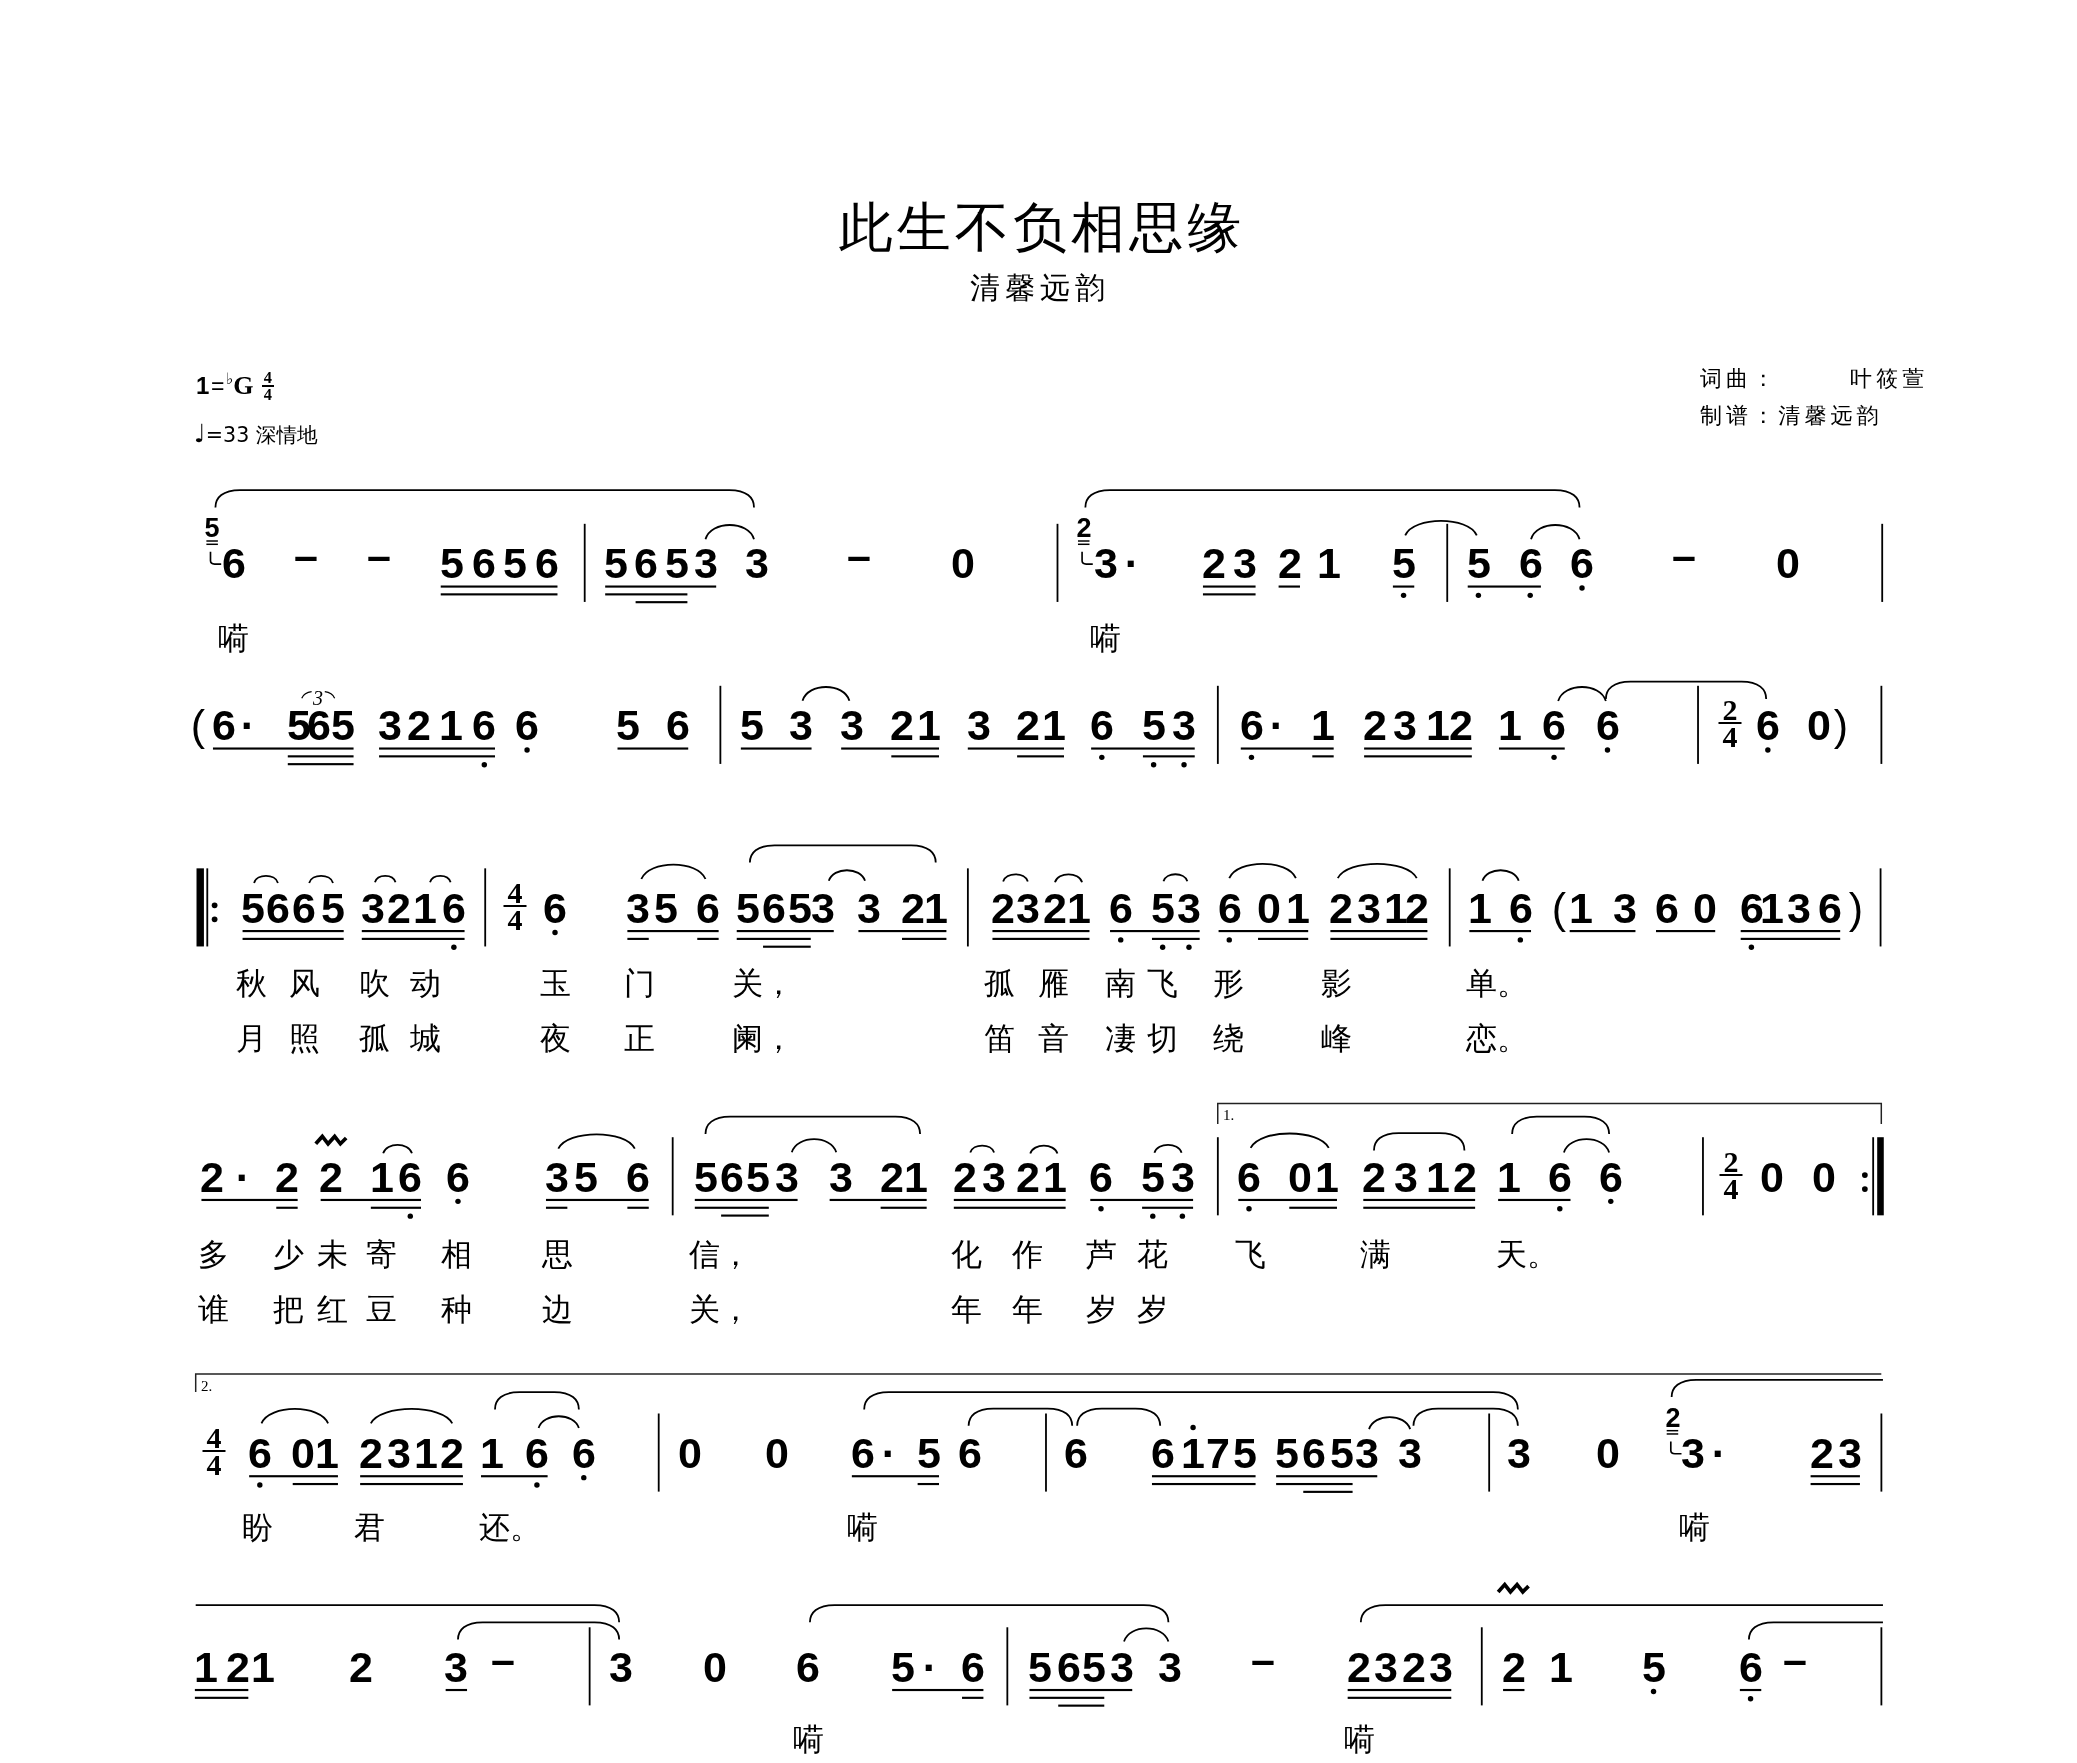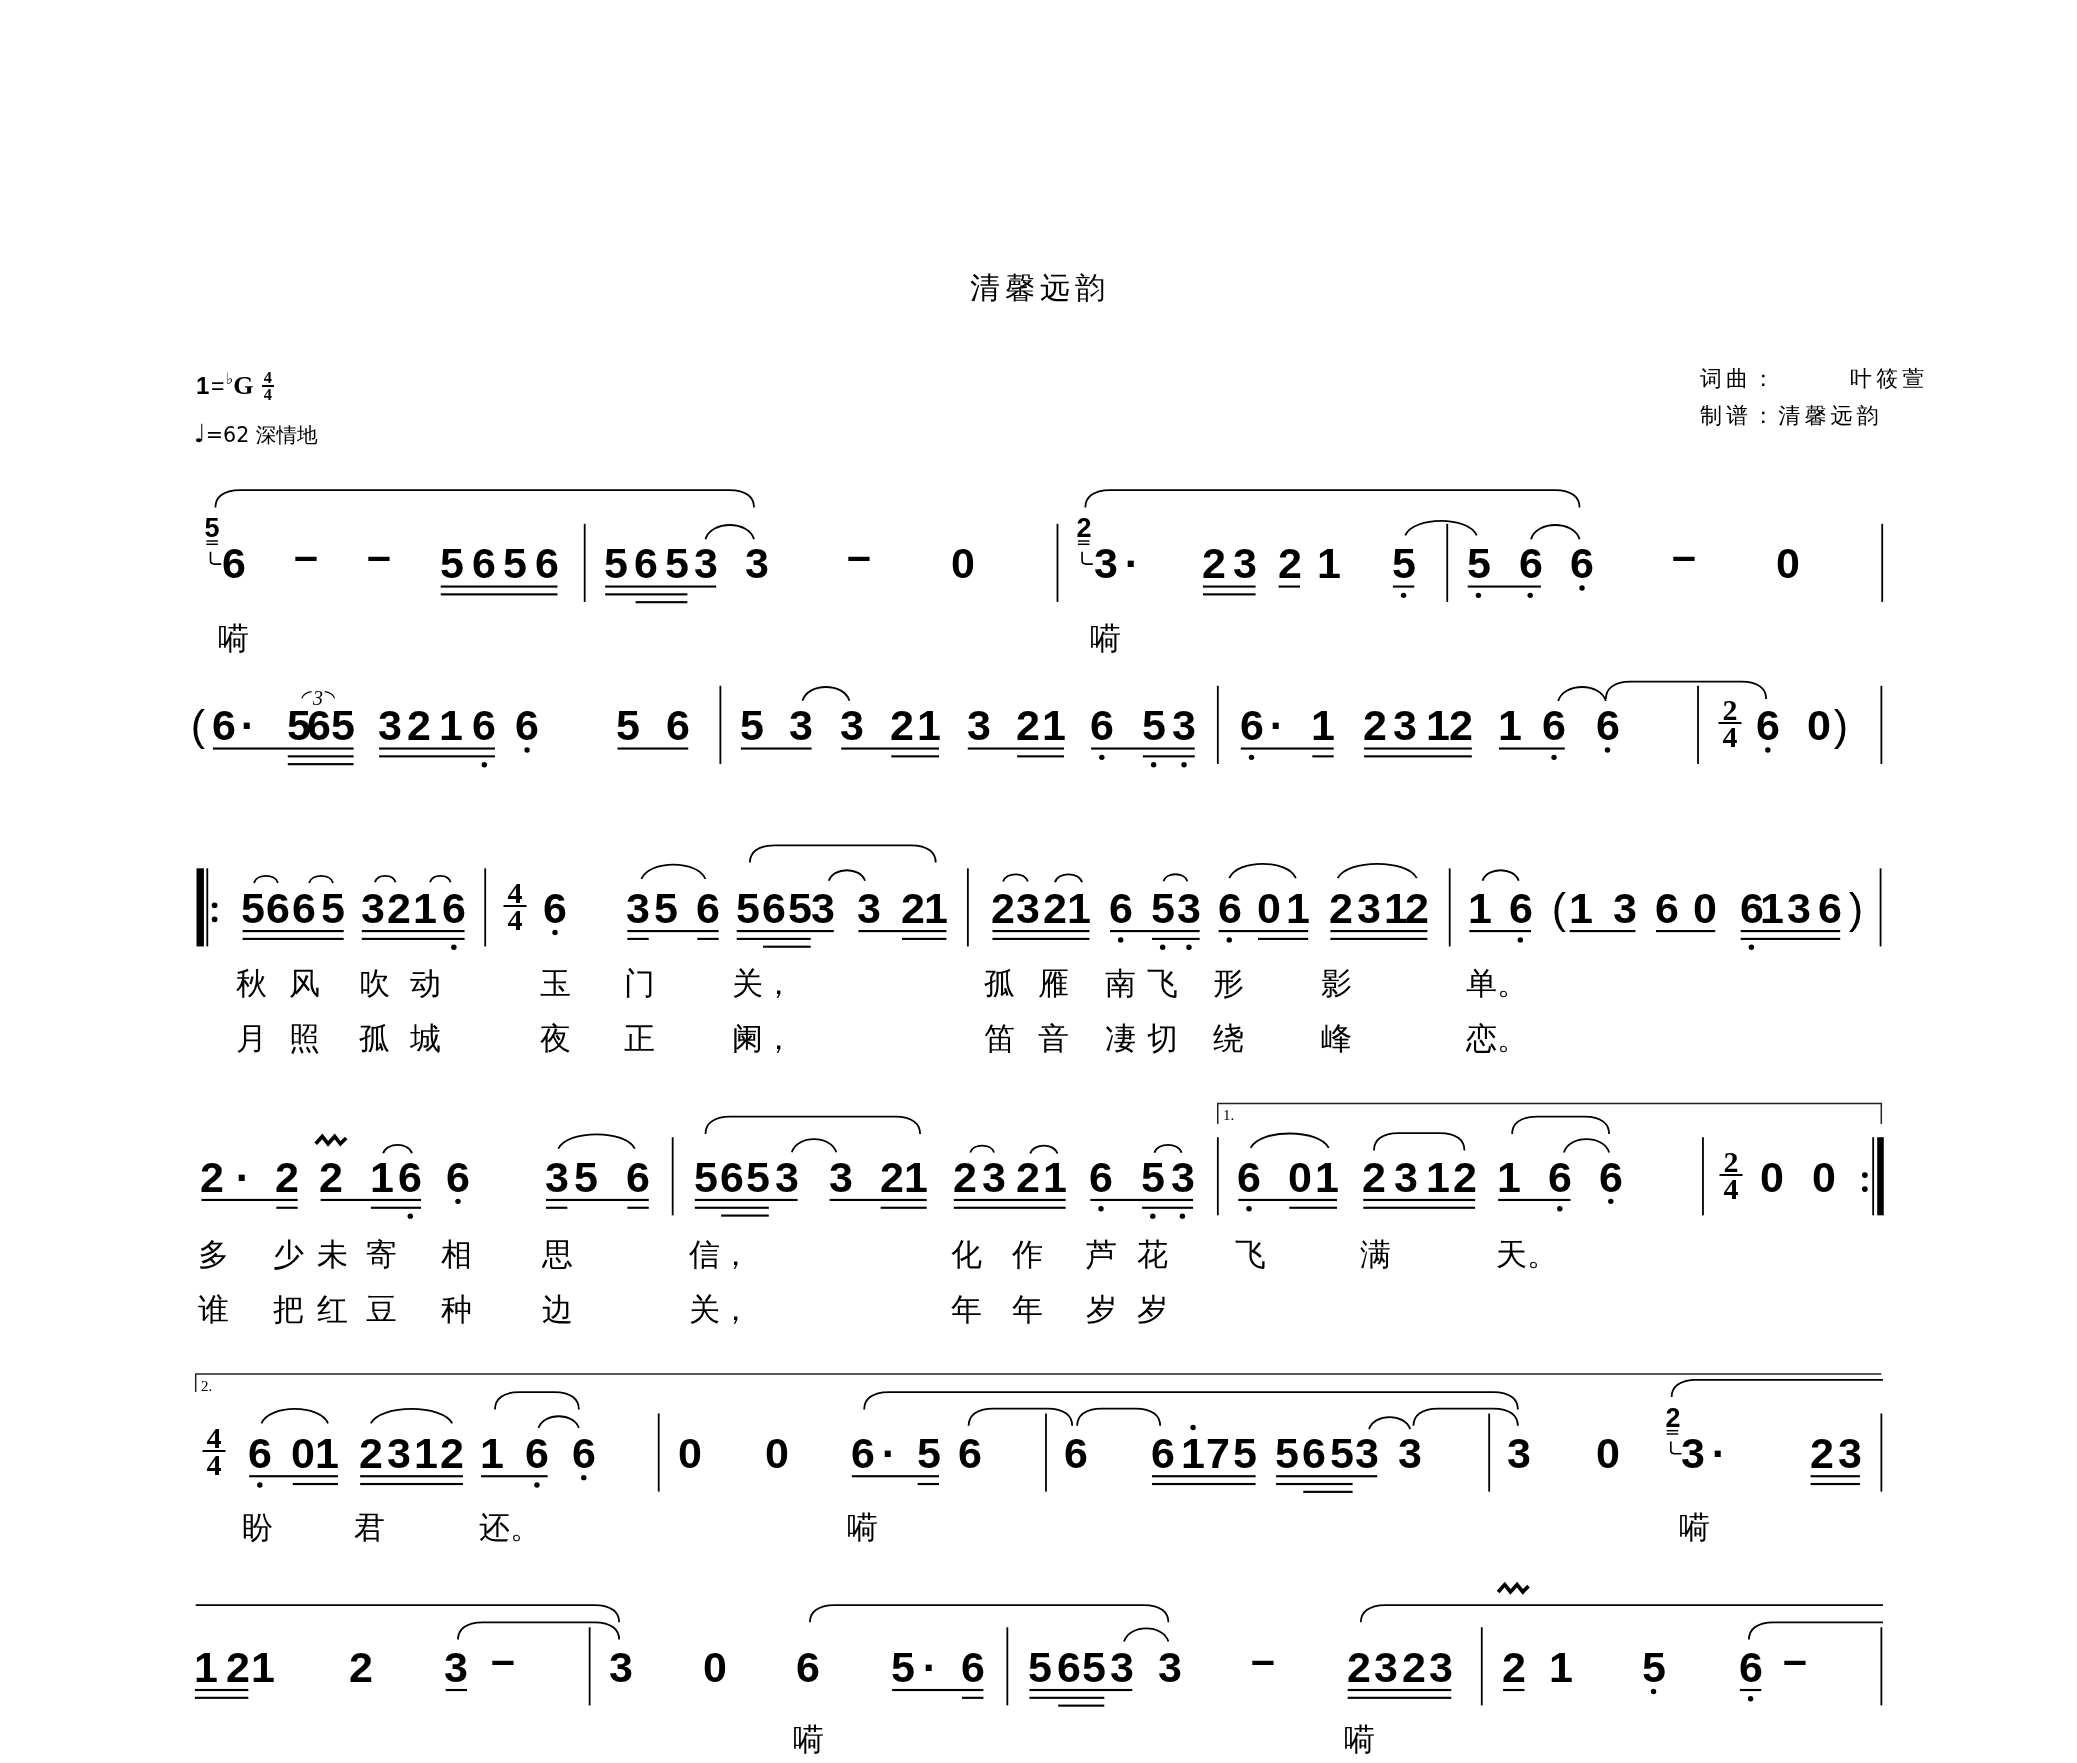--- a/index.html
+++ b/index.html
@@ -257,36 +257,37 @@
       <rect x="1801" y="1979" width="2.2" height="95"></rect>
       <rect x="2287" y="1979" width="2.2" height="95"></rect>
       <path d="M238 1952 L723 1952 C744 1952 753 1961 753 1973" fill="none" stroke="#000" stroke-width="2.2"></path>
       <path d="M557 1994 C557 1982 566 1973 587 1973 L723 1973 C744 1973 753 1982 753 1994" fill="none" stroke="#000" stroke-width="2.2"></path>
       <path d="M985 1973 C985 1961 994 1952 1015 1952 L1391 1952 C1412 1952 1421 1961 1421 1973" fill="none" stroke="#000" stroke-width="2.2"></path>
       <path d="M1367 1996.2 C1373.48 1975.14 1414.52 1975.14 1421 1996.2" fill="none" stroke="#000" stroke-width="2.2"></path>
       <path d="M1655 1973 C1655 1961 1664 1952 1685 1952 L2290 1952" fill="none" stroke="#000" stroke-width="2.2"></path>
       <path d="M2127 1994 C2127 1982 2136 1973 2157 1973 L2290 1973" fill="none" stroke="#000" stroke-width="2.2"></path>
     </svg>
 
+  <div class="title">此生不负相思缘</div>
   <div class="subtitle">清馨远韵</div>
 
   <div class="key">
     <span class="deg">1</span>
     <span class="eq">=</span>
     <span class="acc">♭</span>
     <span class="ton">G</span>
     <span class="frac">
       <span>4</span>
       <span class="fl"></span>
       <span>4</span>
     </span>
   </div>
 
   <div class="tempo">
-    <span class="qn">♩</span><span>=</span><span>62</span>
+    <span class="qn">♩</span><span>=</span><span>33</span>
     <span>深情地</span>
   </div>
 
   <div class="credit" style="left:1700px;top:365px;">词曲：</div>
   <div class="credit" style="left:1850px;top:365px;">叶筱萱</div>
   <div class="credit" style="left:1700px;top:402px;">
     <span>制谱：</span><span>清馨远韵</span>
   </div>
 <span class="grace" style="left: 212px; top: 514px;">5</span>
     <span class="tok" style="left: 234px; top: 542px;">6</span>

